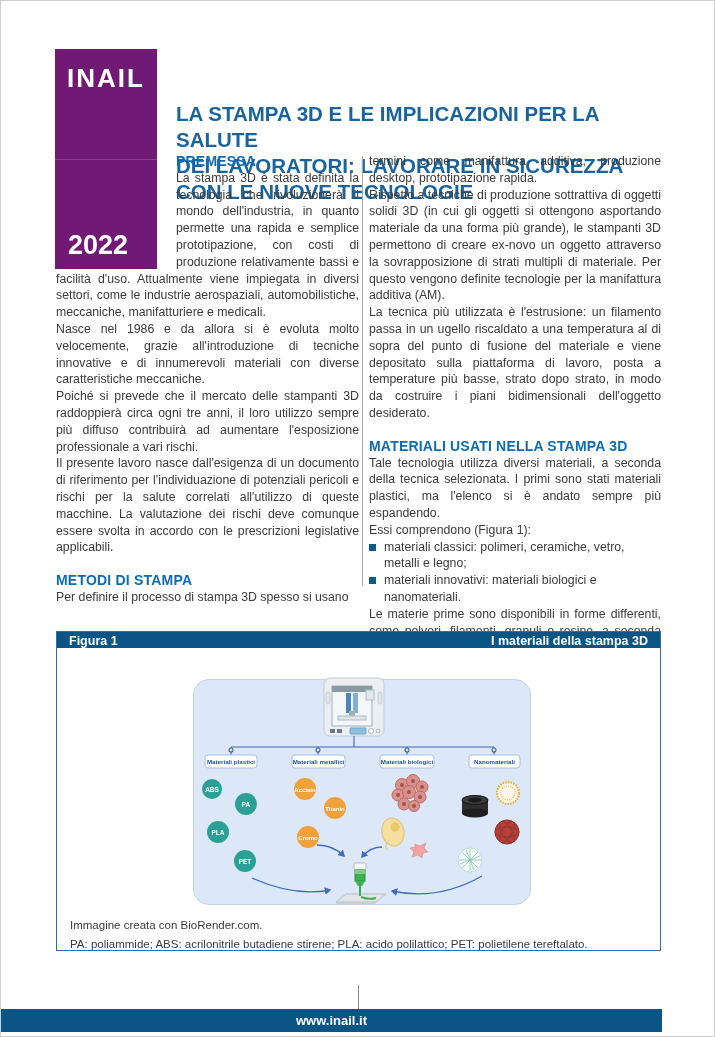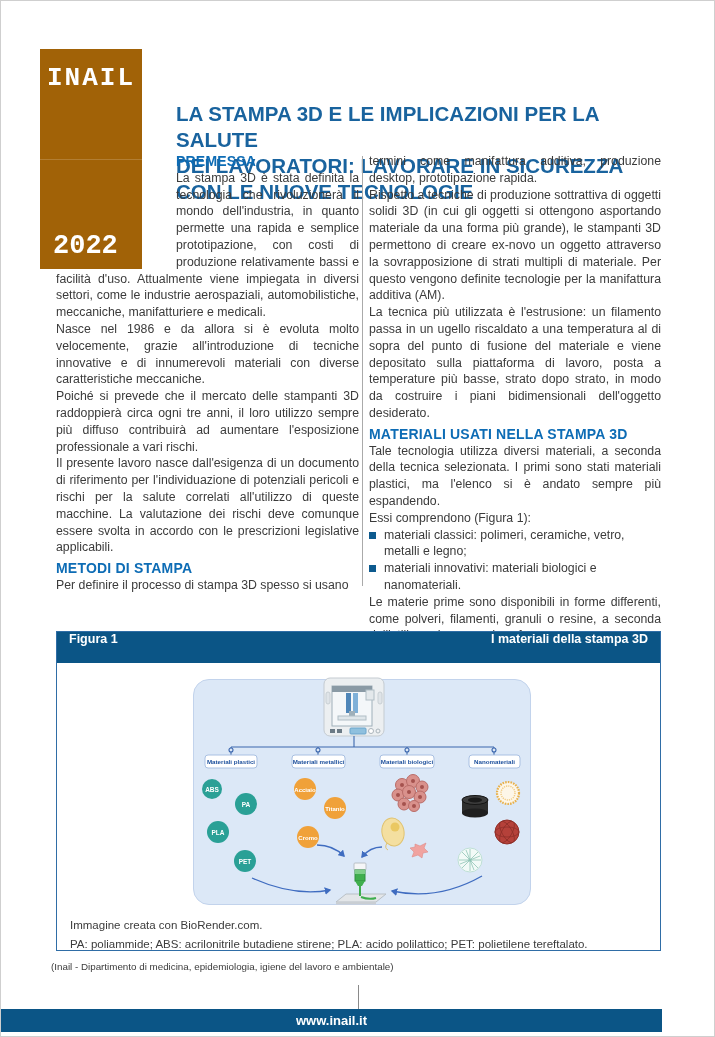--- a/index.html
+++ b/index.html
@@ -3,44 +3,44 @@
 <meta charset="utf-8">
 <style>
   * { margin:0; padding:0; box-sizing:border-box; }
   html,body { background:#ffffff; }
   body { font-family:"Liberation Sans", sans-serif; }
   #page{
     position:relative; width:715px; height:1037px; background:#fff;
     border:1px solid #cfcfcf; overflow:hidden;
   }
   
-  .logo-block{ position:absolute; left:39px; top:48px; width:102px; height:220px; background:#a16207;font-family:Liberation Mono, monospace; }
+  .logo-block{ position:absolute; left:54px; top:48px; width:102px; height:220px; background:#701a75; }
   .logo-text{ display:block; text-align:center; padding-top:14px; color:#fff; font-weight:bold;
     font-size:26px; letter-spacing:2px; }
   .logo-divider{ position:absolute; left:0; top:110px; width:100%; height:1px; background:rgba(255,255,255,.18); }
   .year-label{ position:absolute; left:13px; bottom:8px; color:#fff; font-weight:bold; font-size:27px; }
   .title-block{ position:absolute; left:175px; top:56px; width:490px; color:#19639e;
     font-weight:bold; font-size:20.5px; line-height:26px;margin-top:44px; }
   
   .col{ position:absolute; font-size:12.3px; line-height:16.8px; color:#3b3b3b; text-align:justify; hyphens:auto; }
   .col-left{ left:55px; top:152px; width:303px; }
   .col-right{ left:368px; top:152px; width:292px; }
   .col-divider{ position:absolute; left:361px; top:155px; width:1px; height:430px; background:#aaaaaa; }
   .wrap-spacer{ float:left; width:120px; height:114px; }
   .sec-heading{ font-size:14px; font-weight:bold; color:#0d6cb5; letter-spacing:.2px; text-align:left; }
-  .mt{ margin-top:4px; }
+  .mt{ margin-top:16px; }
   .col p{ margin:0; }
   ul.sq-list{ list-style:none; }
   ul.sq-list li{ position:relative; padding-left:15px; text-align:left; }
   .sq{ position:absolute; left:0; top:5px; width:7px; height:7px; background:#0d5a8e; }
   
   .figure{ position:absolute; left:55px; top:630px; width:605px; height:320px;
     border:1px solid #2f6da6; background:#fff; }
-  .figure-head{ height:31px; background:#0b5586; color:#fff; font-weight:bold; font-size:12.5px;
-    display:flex; justify-content:space-between; align-items:flex-start; padding:0 12px; }
+  .figure-head{ height:16px; background:#0b5586; color:#fff; font-weight:bold; font-size:12.5px;
+    display:flex; justify-content:space-between; align-items:flex-end; padding:0 12px; }
   .panel{ position:absolute; left:136px; top:47px; width:338px; height:226px;
     background:#dce8f7; border:1px solid #c2d3ec; border-radius:16px; }
   .panel svg{ position:absolute; left:0; top:-8px; overflow:visible; }
   .fig-caption{ position:absolute; left:13px; top:284px; width:580px;
     font-size:11.5px; line-height:18.5px; color:#3b3b3b; }
   .source-line{ position:absolute; left:50px; top:960px; font-size:9.8px; color:#3b3b3b; }
   
   .pre-footer-line{ position:absolute; left:357px; top:984px; width:1px; height:24px; background:#8a8a8a; }
   .footer-bar{ position:absolute; left:0; top:1008px; width:661px; height:23px; background:#0b5586;
     color:#fff; font-weight:bold; font-size:13px; text-align:center; line-height:23px; }
@@ -260,20 +260,19 @@
         </g>
       </svg>
     </div>
 
     <div class="fig-caption">
       <div>Immagine creata con BioRender.com.</div>
       <div>PA: poliammide; ABS: acrilonitrile butadiene stirene; PLA: acido polilattico; PET: polietilene tereftalato.</div>
     </div>
   </div>
 
-  <div class="source-line">(Inail - Dipartimento di medicina, epidemiologia, igiene del lavoro e ambientale)</div>
 
   <div class="pre-footer-line"></div>
   <div class="footer-bar">
     <span>www.inail.it</span>
   </div>
 
 </div>
 
 </body></html>

